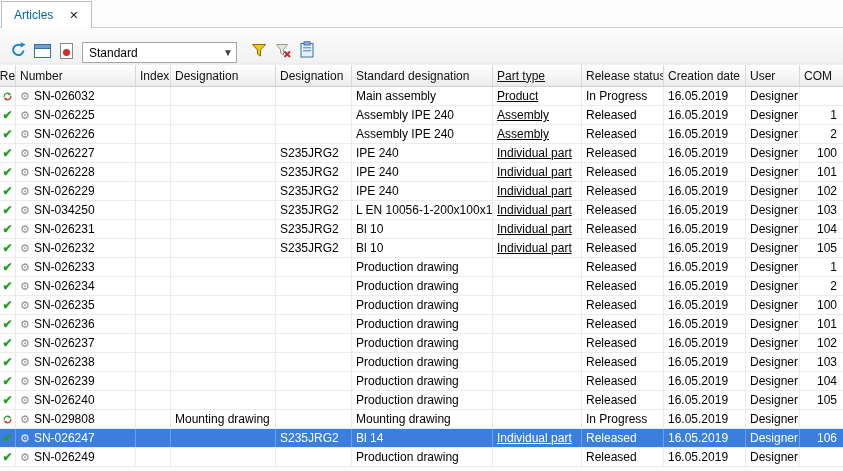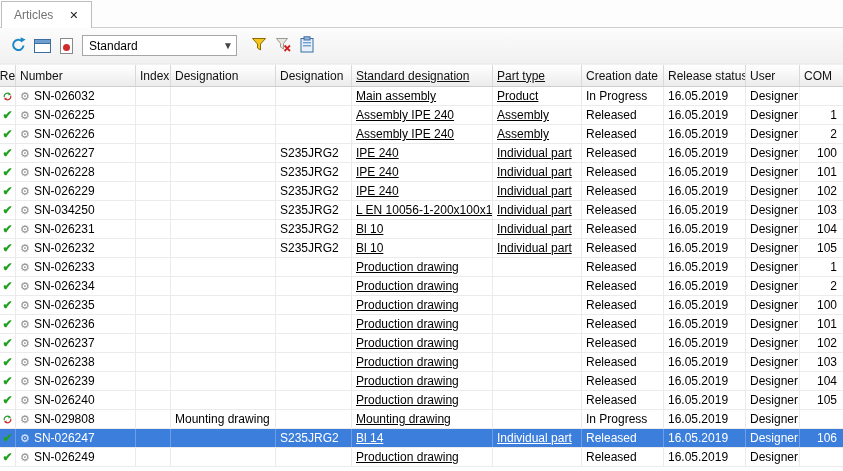--- a/index.html
+++ b/index.html
@@ -12,25 +12,25 @@
   
   .tabbar {
     height: 28px; background: #fdfdfd; border-bottom: 1px solid #cfcfcf;
     display: flex; align-items: flex-end; padding-left: 1px;
   }
   .tab {
     display: flex; align-items: center; gap: 16px; height: 27px;
     padding: 0 12px 0 12px; background: #fff;
     border: 1px solid #bdbdbd; border-bottom: none; margin-bottom: -1px;
   }
-  .tab-label { color: #737373; }
+  .tab-label { color: #0369a1; }
   .tab-close { font-size: 11px; color: #222; line-height: 1; }
   
   .toolbar {
-    height: 36px; display: flex; align-items: center; padding: 0 6px;
+    height: 36px; display: flex; align-items: flex-end; padding: 0 6px;
     background: linear-gradient(#fcfcfc, #f1f1f1); border-bottom: 1px solid #ececec;
   }
   .tbtn {
     width: 24px; height: 24px; display: flex; align-items: center; justify-content: center;
     background: transparent; border: none; padding: 0;
   }
   .combo {
     width: 155px; height: 21px; border: 1px solid #a6a6a6; background: #fff;
     display: flex; align-items: center; margin: 0 10px 0 4px;
   }
@@ -53,21 +53,21 @@
   .row { display: flex; height: 19px; border-bottom: 1px solid #ebebeb; background: #fff; }
   .cell {
     display: flex; align-items: center; padding: 0 4px;
     border-right: 1px solid #ebebeb; white-space: nowrap; overflow: hidden;
   }
   .col-status { width: 16px; flex: none; padding: 3px; justify-content: center; }
   .col-number { width: 120px; flex: none; }
   .col-index { width: 35px; flex: none; }
   .col-designation1 { width: 105px; flex: none; }
   .col-designation2 { width: 76px; flex: none; }
-  .col-std { width: 141px; flex: none; text-decoration: underline; }
+  .col-std { width: 141px; flex: none; }
   .col-part_type { width: 89px; flex: none; text-decoration: underline; }
   .col-release_status { width: 82px; flex: none; }
   .col-creation_date { width: 82px; flex: none; }
   .col-user { width: 54px; flex: none; }
   .col-com { flex: 1; justify-content: flex-end; border-right: none; padding-right: 6px; }
   .hcell.col-com { justify-content: flex-start; }
   .check { color: #1fa11f; font-weight: bold; font-size: 12px; line-height: 1; }
   .gear { color: #8f8f8f; font-size: 11px; margin-right: 4px; line-height: 1; }
   .row.selected { background: #3c7edc; color: #fff; }
   .row.selected .cell { border-right-color: rgba(255,255,255,0.25); border-bottom-color: transparent; }
@@ -135,22 +135,22 @@
 
   <div class="grid">
     <div class="header-row">
         <div class="hcell col-status">Re</div>
         <div class="hcell col-number">Number</div>
         <div class="hcell col-index">Index</div>
         <div class="hcell col-designation1">Designation</div>
         <div class="hcell col-designation2">Designation</div>
         <div class="hcell col-std">Standard designation</div>
         <div class="hcell col-part_type">Part type</div>
+        <div class="hcell col-release_status">Release status</div>
         <div class="hcell col-creation_date">Creation date</div>
-        <div class="hcell col-release_status">Release status</div>
         <div class="hcell col-user">User</div>
         <div class="hcell col-com">COM</div>
       </div>
     <div>
         <div class="row">
           <div class="cell col-status">
             <svg width="13" height="13" viewBox="0 0 16 16">
               <path d="M2.5 9.5a5.5 5.5 0 0 1 9-5.8" fill="none" stroke="#2a9a2a" stroke-width="2.1"></path>
               <polygon points="9.8,0.8 14.6,3.8 9.8,6.2" fill="#2a9a2a"></polygon>
               <path d="M13.5 6.5a5.5 5.5 0 0 1-9 5.8" fill="none" stroke="#cc2b2b" stroke-width="2.1"></path>

